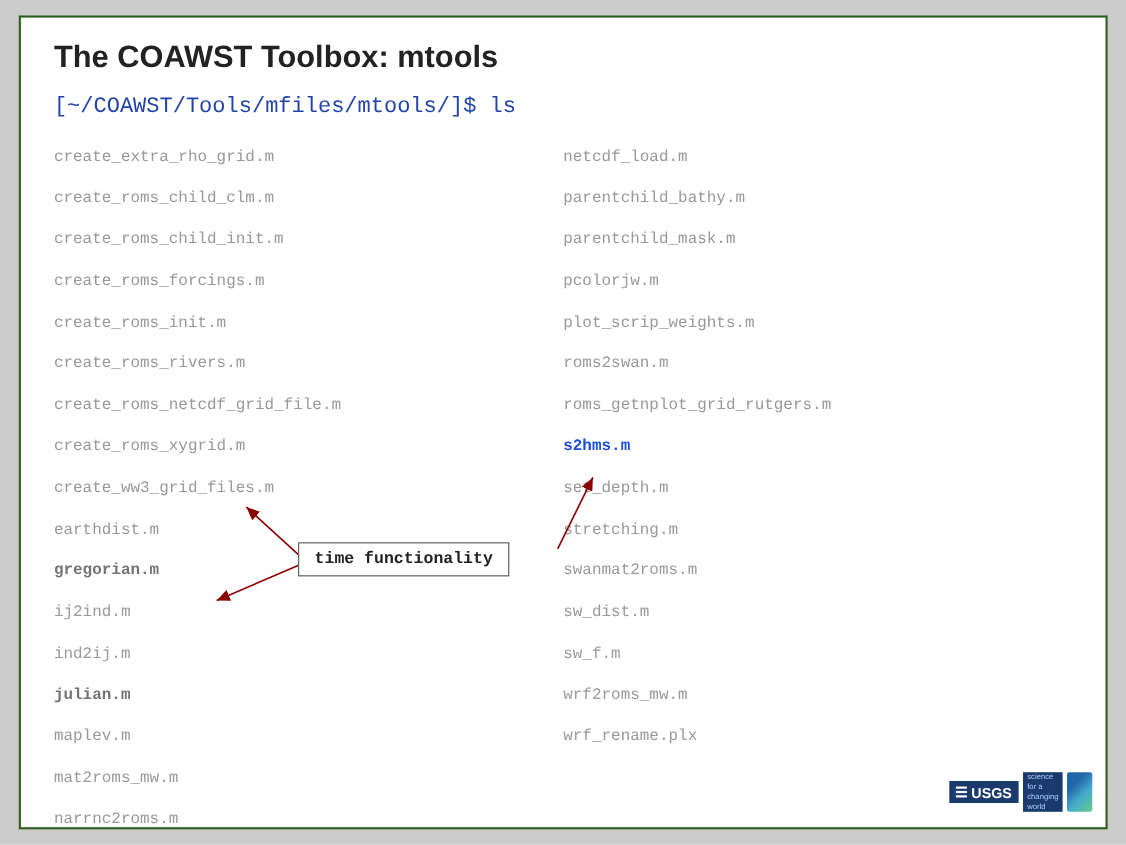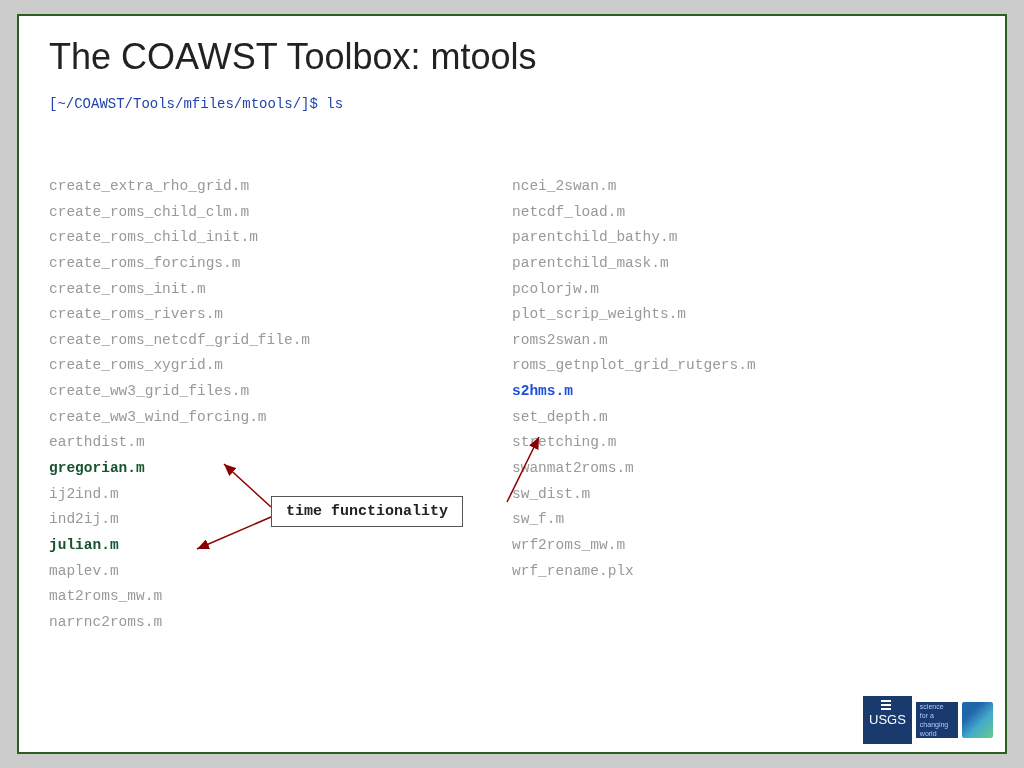--- a/index.html
+++ b/index.html
@@ -14,52 +14,51 @@
     }
     .slide {
       background: white;
       border: 2px solid #2e5e1e;
       width: 990px;
       height: 740px;
       position: relative;
       padding: 20px 30px;
     }
     .title {
-      font-size: 36px;
-      font-weight: normal;
+      font-size: 28px;
+      font-weight: bold;
       color: #222;
       margin-bottom: 18px;
       border-bottom: none;
     }
     .command-line {
       font-family: 'Courier New', monospace;
-      font-size: 14px;
+      font-size: 20px;
       color: #2244aa;
       margin-bottom: 22px;
     }
     .file-list-container {
       display: flex;
       gap: 0;
       position: relative;
     }
     .col {
       flex: 1;
       display: flex;
       flex-direction: column;
-      gap: 1px;
-      margin-top: 40px;
+      gap: 13px;
     }
     .file-item {
       font-family: 'Courier New', monospace;
       font-size: 14.5px;
       color: #999;
       line-height: 1.7;
     }
     .file-item.highlight-red {
-      color: #14532d;
+      color: #737373;
       font-weight: bold;
     }
     .file-item.highlight-red-right {
       color: #1d4ed8;
       font-weight: bold;
     }
     .annotation-box {
       position: absolute;
       border: 1.5px solid #555;
       background: white;
@@ -87,27 +86,26 @@
       width: 130px;
       height: 40px;
       display: flex;
       align-items: center;
       gap: 4px;
     }
     .usgs-logo {
       background: #1a3a6e;
       color: white;
       font-size: 13px;
-      font-weight: normal;
+      font-weight: bold;
       padding: 4px 6px;
       display: flex;
       align-items: center;
       gap: 2px;
-      height: 48px;
-      flex-direction: column;
+      height: 20px;
     }
     .usgs-logo .lines {
       display: flex;
       flex-direction: column;
       gap: 2px;
       margin-right: 2px;
     }
     .usgs-logo .line {
       width: 10px;
       height: 2px;
@@ -142,33 +140,31 @@
     <div class="col" id="col-left">
         <div class="file-item">create_extra_rho_grid.m</div>
         <div class="file-item">create_roms_child_clm.m</div>
         <div class="file-item">create_roms_child_init.m</div>
         <div class="file-item">create_roms_forcings.m</div>
         <div class="file-item">create_roms_init.m</div>
         <div class="file-item">create_roms_rivers.m</div>
         <div class="file-item">create_roms_netcdf_grid_file.m</div>
         <div class="file-item">create_roms_xygrid.m</div>
         <div class="file-item">create_ww3_grid_files.m</div>
-        <div class="file-item">create_ww3_wind_forcing.m</div>
         <div class="file-item">earthdist.m</div>
         <div class="file-item highlight-red">gregorian.m</div>
         <div class="file-item">ij2ind.m</div>
         <div class="file-item">ind2ij.m</div>
         <div class="file-item highlight-red">julian.m</div>
         <div class="file-item">maplev.m</div>
         <div class="file-item">mat2roms_mw.m</div>
         <div class="file-item">narrnc2roms.m</div>
       </div>
 
     <div class="col" id="col-right">
-        <div class="file-item">ncei_2swan.m</div>
         <div class="file-item">netcdf_load.m</div>
         <div class="file-item">parentchild_bathy.m</div>
         <div class="file-item">parentchild_mask.m</div>
         <div class="file-item">pcolorjw.m</div>
         <div class="file-item">plot_scrip_weights.m</div>
         <div class="file-item">roms2swan.m</div>
         <div class="file-item">roms_getnplot_grid_rutgers.m</div>
         <div class="file-item highlight-red-right">s2hms.m</div>
         <div class="file-item">set_depth.m</div>
         <div class="file-item">stretching.m</div>

